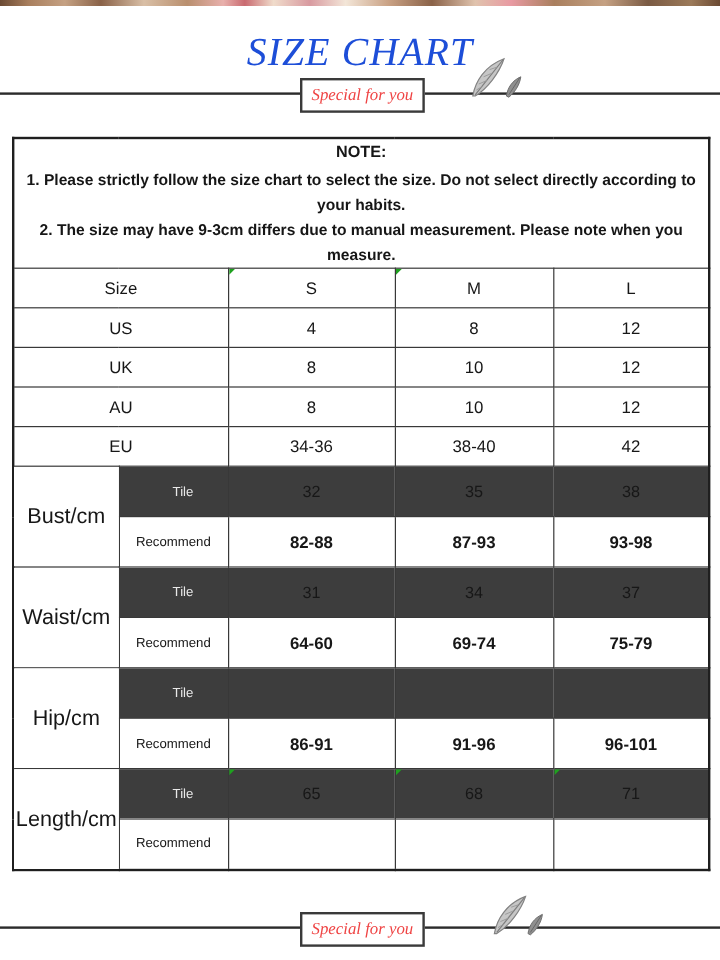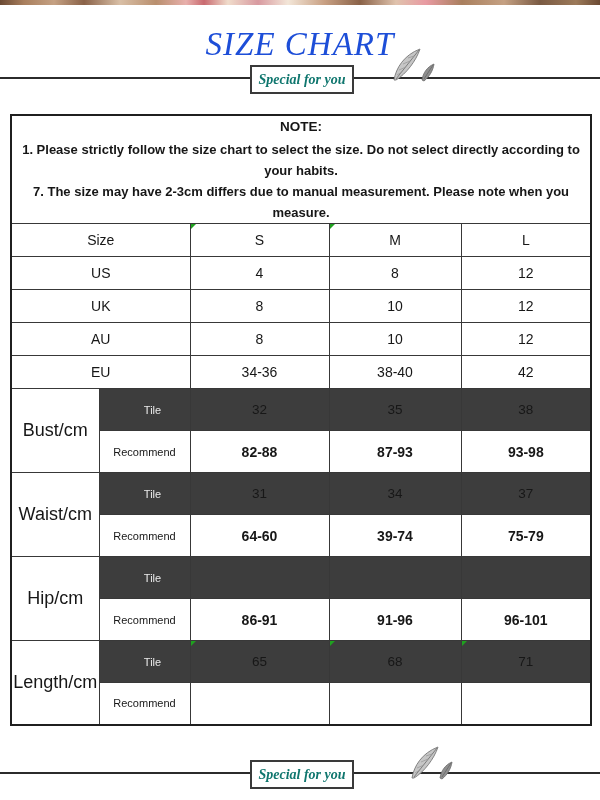--- a/index.html
+++ b/index.html
@@ -24,21 +24,21 @@
   }
   .rule {
     position:absolute; left:0; width:600px; height:0;
     border-top:2px solid #2b2b2b;
   }
   .ribbon {
     position:absolute; left:250px; width:104px; height:29px;
     background:#fff; border:2px solid #3a3a3a;
     display:flex; align-items:center; justify-content:center;
     font-family:"Liberation Serif", serif; font-style:italic;
-    font-weight:700; font-size:14px; color:#0f766e; white-space:nowrap;
+    font-weight:400; font-size:14px; color:#ef4444; white-space:nowrap;
   }
   .feathers { position:absolute; width:48px; height:34px; }
 
   table.size-table {
     position:absolute; left:10px; top:114px; width:580px;
     border-collapse:collapse; table-layout:fixed;
     border:2px solid #1f1f1f;
   }
   table.size-table td {
     border:1.5px solid #383838; text-align:center; vertical-align:middle;
@@ -87,21 +87,21 @@
         <col style="width:132px">
         <col style="width:130px">
     </colgroup>
 
     <tbody>
         <tr class="note-row">
       <td colspan="5">
         <div class="note-wrap">
           <div class="note-head">NOTE:</div>
           <div>1. Please strictly follow the size chart  to select the size. Do not select directly according to your habits.</div>
-          <div>7. The size may have 2-3cm differs due to manual measurement. Please note when you measure.</div>
+          <div>2. The size may have 9-3cm differs due to manual measurement. Please note when you measure.</div>
         </div>
       </td>
     </tr>
 
     <tr class="hdr-row">
       <td colspan="2">Size</td>
       <td><span class="corner-mark"></span><span>S</span></td>
       <td><span class="corner-mark"></span><span>M</span></td>
       <td><span>L</span></td>
     </tr>
@@ -148,21 +148,21 @@
     <tr class="body-row">
       <td rowspan="2" class="sec-label">Waist/cm</td>
       <td class="dark sub-label">Tile</td>
       <td class="dark">31</td>
       <td class="dark">34</td>
       <td class="dark">37</td>
     </tr>
     <tr class="body-row">
       <td class="sub-label">Recommend</td>
       <td class="val">64-60</td>
-      <td class="val">39-74</td>
+      <td class="val">69-74</td>
       <td class="val">75-79</td>
     </tr>
 
     <tr class="body-row">
       <td rowspan="2" class="sec-label">Hip/cm</td>
       <td class="dark sub-label">Tile</td>
       <td class="dark"></td>
       <td class="dark"></td>
       <td class="dark"></td>
     </tr>

